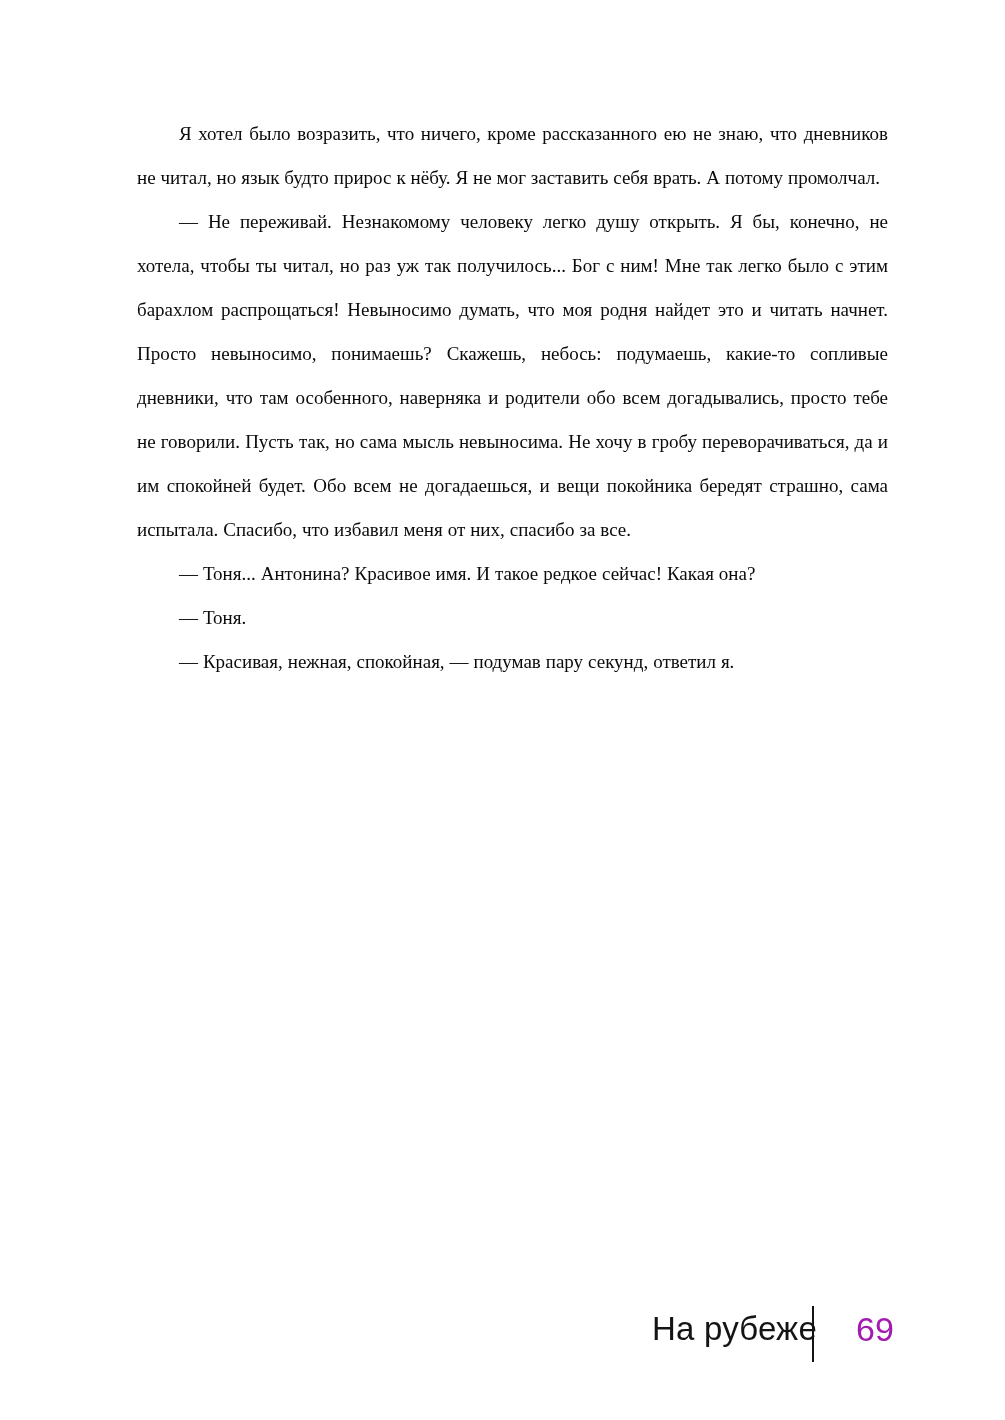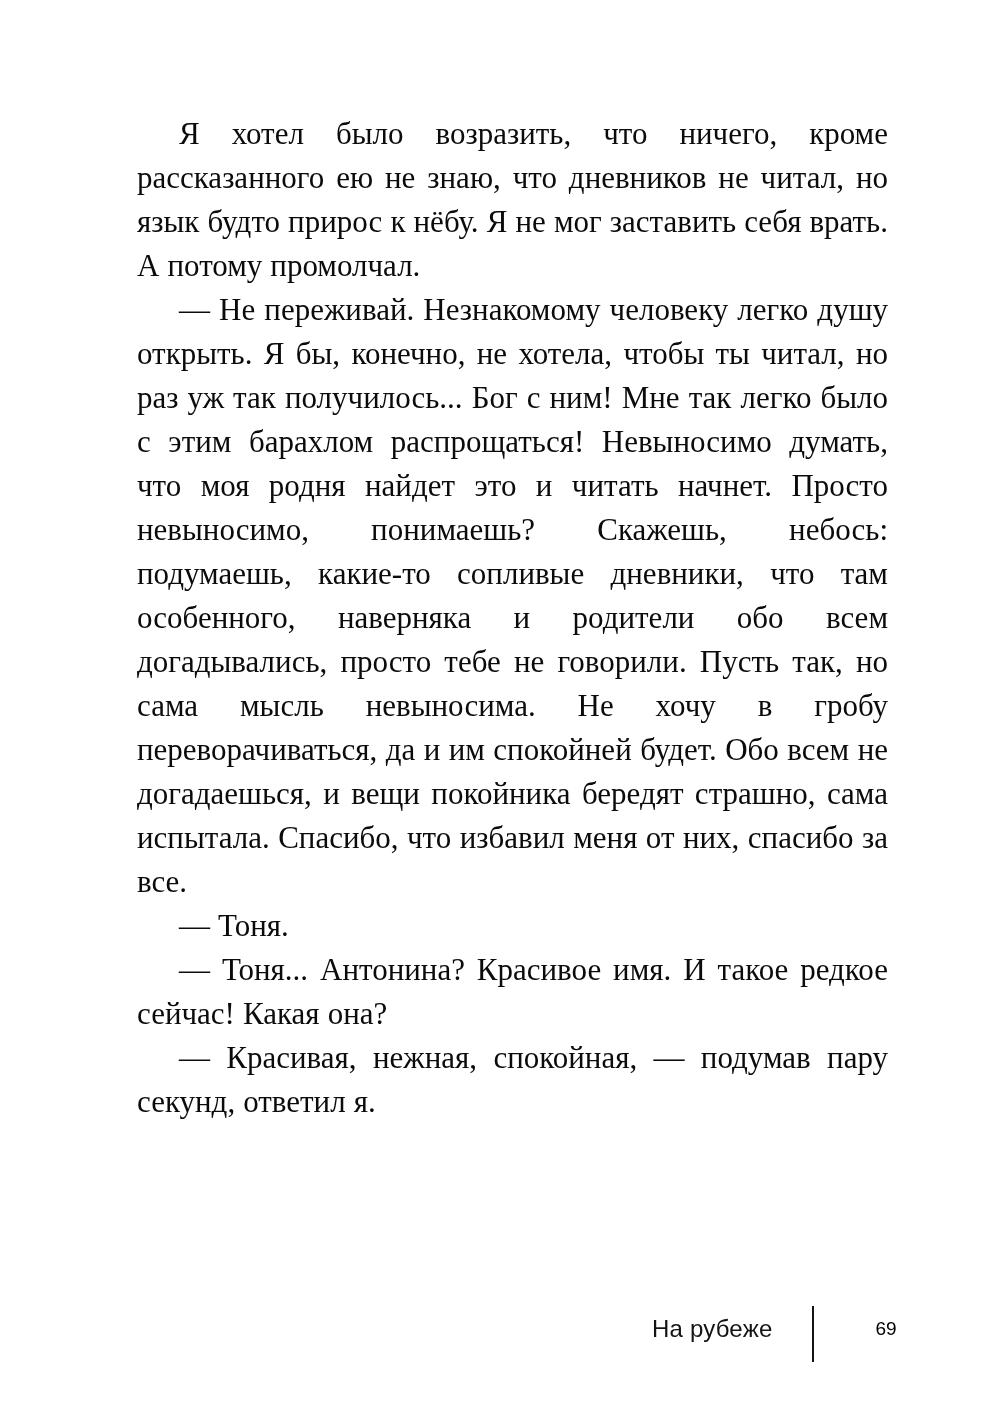--- a/index.html
+++ b/index.html
@@ -22,21 +22,21 @@
   
   .text-block {
     position: absolute;
     left: 137px;
     top: 112px;
     width: 751px;
   }
 
   .para {
     font-family: "Liberation Serif", "DejaVu Serif", serif;
-    font-size: 31px;
+    font-size: 19px;
     line-height: 44px;
     color: #0b0b0b;
     text-align: justify;
     text-justify: inter-word;
     text-indent: 42px;
     margin: 0;
     hyphens: manual;
     -webkit-hyphens: manual;
     word-spacing: 0.01em;
   }
@@ -48,58 +48,58 @@
     top: 1306px;
     width: 1005px;
     height: 56px;
   }
 
   .footer-title {
     position: absolute;
     left: 652px;
     top: 8px;
     font-family: "Liberation Sans", "DejaVu Sans", sans-serif;
-    font-size: 24px;
+    font-size: 33px;
     line-height: 30px;
     color: #141414;
     white-space: nowrap;
     letter-spacing: 0.2px;
   }
 
   .footer-rule {
     position: absolute;
     left: 812px;
     top: 0px;
     width: 2px;
     height: 56px;
     background: #141414;
   }
 
   .footer-pageno {
     position: absolute;
     left: 856px;
     top: 8px;
     width: 60px;
-    text-align: center;
+    text-align: left;
     font-family: "Liberation Sans", "DejaVu Sans", sans-serif;
-    font-size: 19px;
+    font-size: 34px;
     line-height: 30px;
-    color: #000000;
+    color: #a21caf;
   }
 </style>
 </head>
 <body>
 
 <div class="page">
 
   <div class="text-block">
     <p class="para">Я хотел было возразить, что ничего, кроме рассказанного ею не знаю, что дневников не читал, но язык будто прирос к нёбу. Я не мог заставить себя врать. А потому промолчал.</p>
     <p class="para">— Не переживай. Незнакомому человеку легко душу открыть. Я бы, конечно, не хотела, чтобы ты читал, но раз уж так получилось... Бог с ним! Мне так легко было с этим барахлом распрощаться! Невыносимо думать, что моя родня найдет это и читать начнет. Просто невыносимо, понимаешь? Скажешь, небось: подумаешь, какие-то сопливые дневники, что там особенного, наверняка и родители обо всем догадывались, просто тебе не говорили. Пусть так, но сама мысль невыносима. Не хочу в гробу переворачиваться, да и им спокойней будет. Обо всем не догадаешься, и вещи покойника бередят страшно, сама испытала. Спасибо, что избавил меня от них, спасибо за все.</p>
+    <p class="para">— Тоня... Антонина? Красивое имя. И такое редкое сейчас! Какая она?</p>
     <p class="para">— Тоня.</p>
-    <p class="para">— Тоня... Антонина? Красивое имя. И такое редкое сейчас! Какая она?</p>
     <p class="para">— Красивая, нежная, спокойная, — подумав пару секунд, ответил я.</p>
 
   </div>
 
   <div class="footer">
     <div class="footer-title">На рубеже</div>
     <div class="footer-rule"></div>
     <div class="footer-pageno">69</div>
   </div>
 

